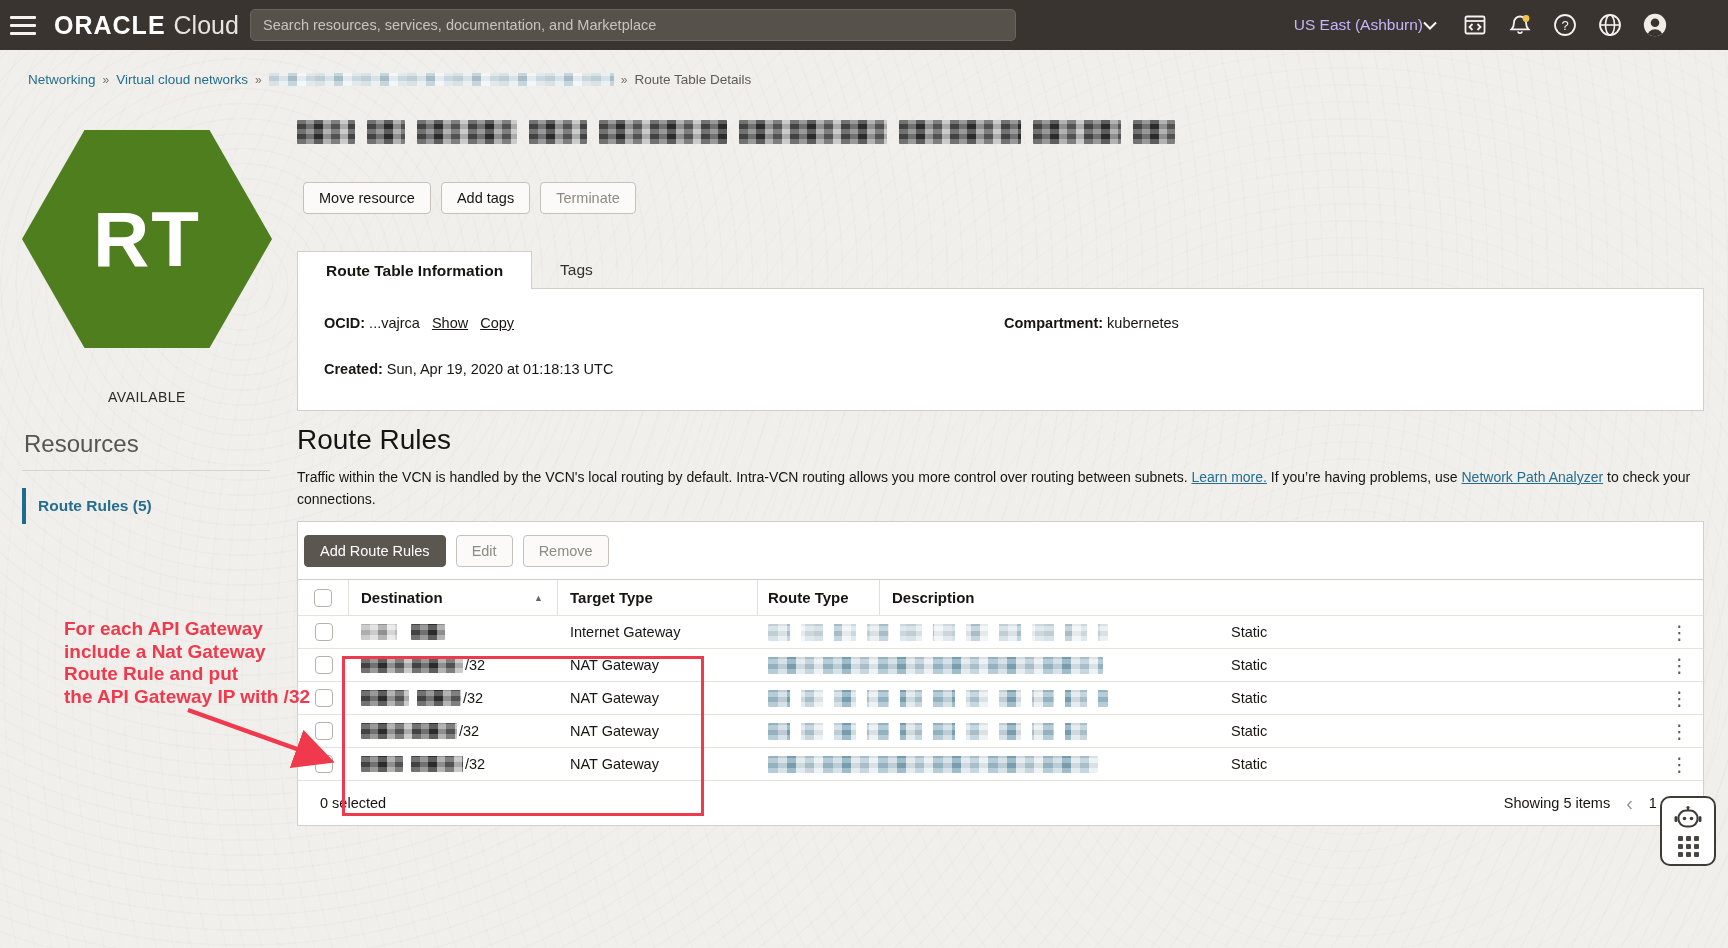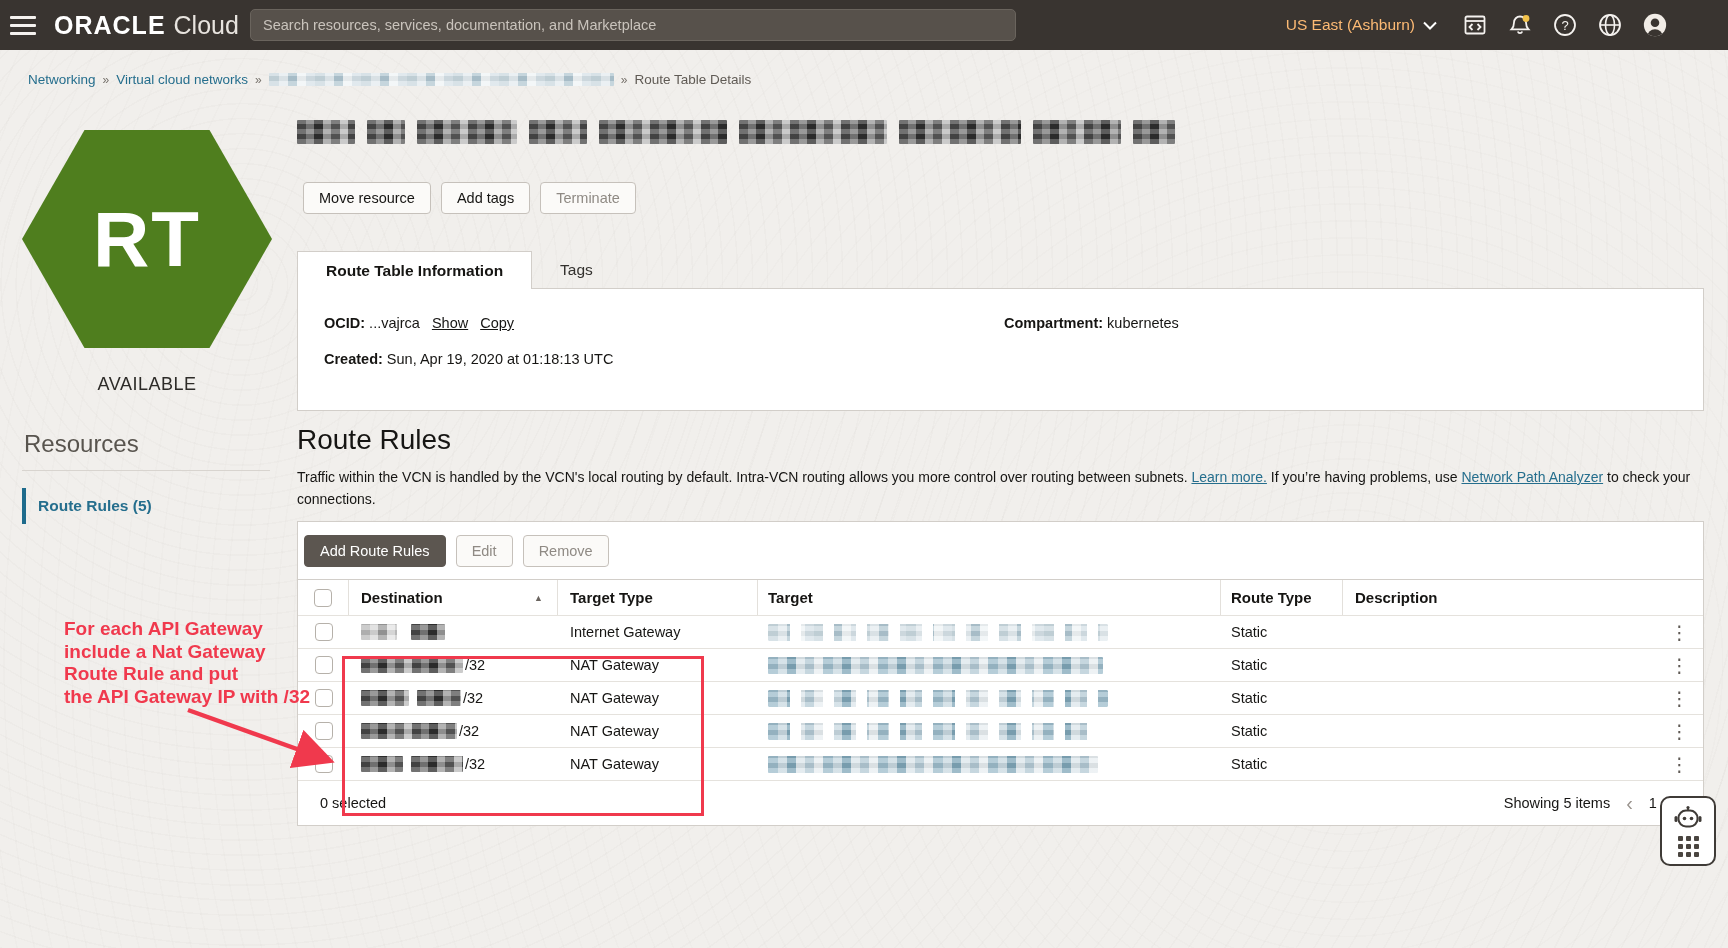--- a/index.html
+++ b/index.html
@@ -21,35 +21,35 @@
   #topbar { position:absolute; left:0; top:0; width:1728px; height:50px; background:#393430; display:flex; align-items:center; }
   .hamburger { width:46px; height:50px; display:flex; flex-direction:column; justify-content:center; gap:5px; padding-left:10px; cursor:pointer; }
   .hamburger i { display:block; width:26px; height:3px; background:#f5f2ef; border-radius:1px; }
   .brand { display:flex; align-items:baseline; margin-left:8px; white-space:nowrap; }
   .brand-primary { color:#fff; font-size:25px; font-weight:700; letter-spacing:1px; }
   .brand-secondary { color:#e8e4df; font-size:25px; font-weight:300; margin-left:8px; }
   .search-box { position:absolute; left:250px; top:9px; width:766px; height:32px; background:#57514b; border:1px solid #6a645d; border-radius:5px; display:flex; align-items:center; padding:0 12px; }
   .search-box input { background:transparent; border:none; outline:none; width:100%; color:#d8d3cd; font-size:14.5px; font-family:inherit; }
   .search-box input::placeholder { color:#c9c3bc; opacity:1; }
   .topbar-right { position:absolute; right:60px; top:0; height:50px; display:flex; align-items:center; gap:19px; }
-  .region { display:flex; align-items:center; gap:8px; color:#fdba74; font-size:15.5px; cursor:pointer; margin-right:6px;justify-content:center; }
+  .region { display:flex; align-items:center; color:#c4b5fd; font-size:15.5px; cursor:pointer; margin-right:6px;justify-content:center; }
   .tb-icon { width:26px; height:26px; display:flex; align-items:center; justify-content:center; cursor:pointer; position:relative; }
 
   
   #breadcrumb { position:absolute; left:28px; top:72px; display:flex; align-items:center; gap:7px; font-size:13.5px; }
   #breadcrumb a { color:#256e8d; text-decoration:none; cursor:pointer; }
   .bc-sep { color:#77726c; font-size:12px; }
   .bc-current { color:#5f5a54; }
 
   
   #hexagon { position:absolute; left:22px; top:130px; width:250px; height:218px; background:#4f7e1e;
     clip-path:polygon(25% 0, 75% 0, 100% 50%, 75% 100%, 25% 100%, 0 50%);
     display:flex; align-items:center; justify-content:center; }
   #hexagon span { color:#fff; font-size:78px; font-weight:700; letter-spacing:2px; }
-  #status { position:absolute; left:22px; top:374px; width:250px; text-align:center; font-size:18px; color:#2d2b28; letter-spacing:0.5px; }
+  #status { position:absolute; left:22px; top:389px; width:250px; text-align:center; font-size:14px; color:#2d2b28; letter-spacing:0.5px; }
   #resources-title { position:absolute; left:24px; top:430px; font-size:24px; color:#58544e; font-weight:400; }
   #rail-divider { position:absolute; left:22px; top:470px; width:248px; height:1px; background:#d8d4cf; }
   #rail-item { position:absolute; left:22px; top:488px; height:36px; display:flex; align-items:center; border-left:4px solid #1e6b8c; padding-left:12px; cursor:pointer; }
   #rail-item span { color:#256e8d; font-size:15.5px; font-weight:700; }
 
   
   #annotation { position:absolute; left:64px; top:618px; color:#f0394d; font-size:19px; font-weight:700; line-height:22.5px; z-index:6; }
   #arrow { position:absolute; left:150px; top:700px; width:210px; height:85px; z-index:6; }
   #redbox { position:absolute; left:342px; top:656px; width:362px; height:160px; border:3px solid #f0394d; z-index:5; pointer-events:none; }
 
@@ -80,21 +80,21 @@
   .btn.dark { background:#5c5650; border-color:#5c5650; color:#fff; }
 
   #tabs { position:absolute; left:297px; top:251px; display:flex; height:38px; z-index:2; }
   .tab { display:flex; align-items:center; justify-content:center; padding:16px 28px; font-size:15.5px; cursor:pointer; }
   .tab.active { background:#fff; border:1px solid #d2cec9; border-bottom:none; font-weight:700; }
   .tab.inactive { color:#33312e; }
 
   #info-panel { position:absolute; left:297px; top:288px; width:1407px; height:123px; background:#fff; border:1px solid #d2cec9; }
   .info-line { position:absolute; left:26px; font-size:14.5px; }
   .info-line.l1 { top:26px; }
-  .info-line.l2 { top:62px; }
+  .info-line.l2 { top:72px; }
   .info-line b { font-weight:700; }
   .info-line a { color:#161513; text-decoration:underline; cursor:pointer; margin-left:12px; }
   #compartment { position:absolute; left:706px; top:26px; font-size:14.5px; }
 
   #rr-title { position:absolute; left:297px; top:424px; font-size:28px; font-weight:400; color:#161513; }
   #rr-desc { position:absolute; left:297px; top:466px; width:1407px; font-size:14px; line-height:22px; color:#161513; }
   #rr-desc a { color:#256e8d; text-decoration:underline; cursor:pointer; }
 
   
   #table { position:absolute; left:297px; top:521px; width:1407px; background:#fff; border:1px solid #d2cec9; }
@@ -275,21 +275,20 @@
 
     <div class="trow head">
       <div class="col-check">
           <span class="cb"></span>
         </div>
       <div class="hcell w-dest">
         <span>Destination</span>
         <span class="sort-caret">▲</span>
       </div>
       <div class="hcell w-ttype">Target Type</div>
-      <div class="hcell w-target">Target</div>
       <div class="hcell w-rtype">Route Type</div>
       <div class="hcell w-desc">Description</div>
     </div>
 
     <div class="trow">
       <div class="col-check">
           <span class="cb"></span>
         </div>
       <div class="cell w-dest">
         <span class="redact graylight" style="width:36px;height:16px"></span>

